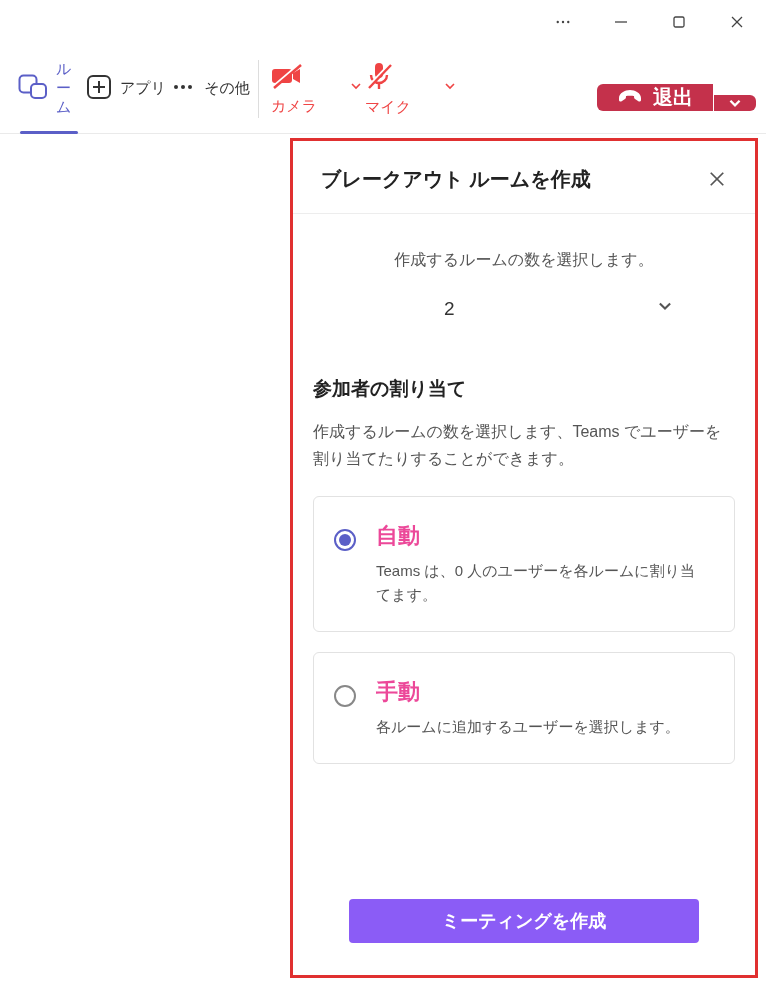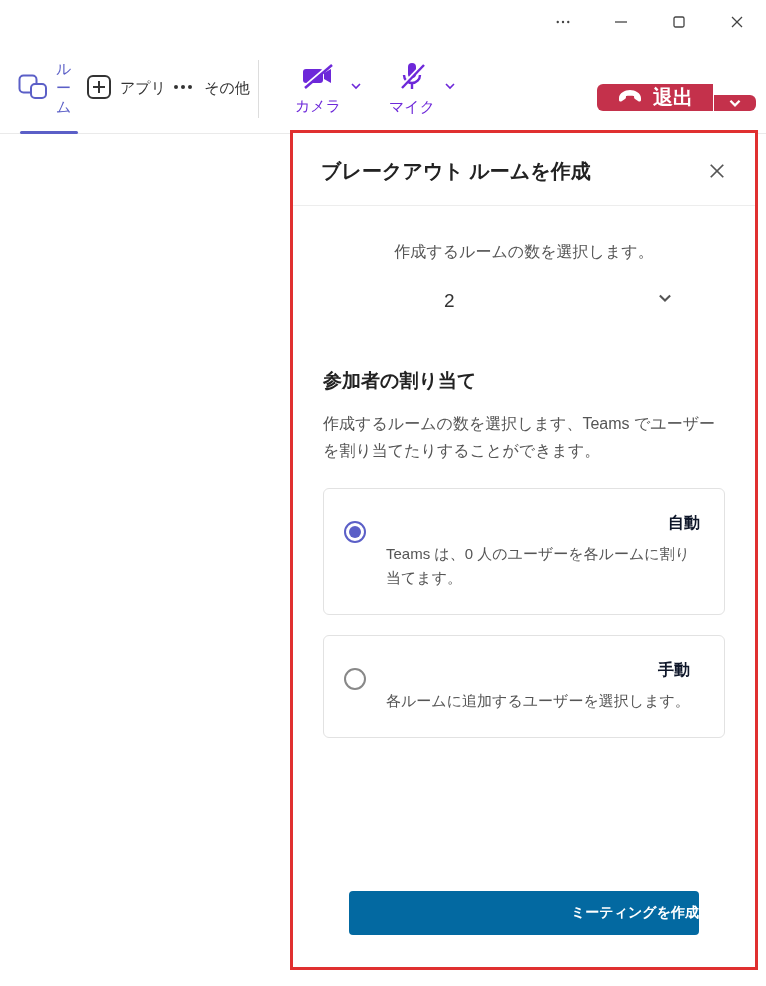--- a/index.html
+++ b/index.html
@@ -67,26 +67,26 @@
     }
     .divider {
       width: 1px;
       height: 58px;
       background: #ddd;
       margin: 0 12px 0 6px;
     }
     .media-item {
       display: flex;
       flex-direction: column;
-      align-items: center;
+      align-items: flex-start;
       gap: 4px;
       width: 94px;
       height: 84px;
       position: relative;
-      color: #6d28d9;
+      color: #ef4444;
       font-size: 15px;
       justify-content: center;
     }
     .media-item .chev {
       position: absolute;
       right: 2px;
       top: 32px;
     }
     .spacer { flex: 1; }
     .leave-wrap {
@@ -114,21 +114,21 @@
       width: 42px;
       display: flex;
       align-items: center;
       justify-content: center;
       margin-left: 1px;
     }
     
     .panel {
       position: absolute;
       right: 8px;
-      top: 130px;
+      top: 138px;
       width: 468px;
       height: 840px;
       background: #fff;
       border: 3px solid #e03030;
       display: flex;
       flex-direction: column;
     }
     .panel-head {
       display: flex;
       align-items: center;
@@ -159,21 +159,21 @@
       align-items: center;
       justify-content: space-between;
       margin: 16px auto 0;
       width: 320px;
       padding: 10px 10px 10px 80px;
       color: #333;
       font-size: 19px;
     }
     .rooms-dd .chev svg { width: 18px; height: 18px; color: #555;}
     .section {
-      padding: 36px 30px 0;
+      padding: 36px 20px 0;
     }
     .section-title {
       font-size: 19px;
       font-weight: 700;
       color: #222;
       margin-bottom: 16px;
     }
     .section-desc {
       font-size: 16px;
       color: #555;
@@ -200,41 +200,39 @@
       content: "";
       position: absolute;
       inset: 3px;
       background: #5b5fc7;
       border-radius: 50%;
     }
     .opt-card.unselected .radio {
       border-color: #888;
     }
     .opt-title {
-      font-size: 16px;
+      font-size: 22px;
       font-weight: 700;
-      color: #0f172a;
+      color: #ec4899;
       margin-bottom: 8px;
-      text-align: right;
     }
     .opt-desc {
       font-size: 15px;
       color: #555;
       line-height: 1.6;
     }
     .create-btn {
       margin: auto 56px 32px;
       height: 44px;
-      background: #0369a1;
+      background: #8b5cf6;
       color: #fff;
       border: none;
       border-radius: 4px;
-      font-size: 14px;
+      font-size: 18px;
       font-weight: 600;
-      text-align: right;
     }
   </style>
 </head>
 <body>
 
 <div class="titlebar">
   <div class="tb-btn tb-more">
     <svg viewBox="0 0 24 24" fill="currentColor">
         <circle cx="5" cy="12" r="1.6"></circle>
         <circle cx="12" cy="12" r="1.6"></circle>

